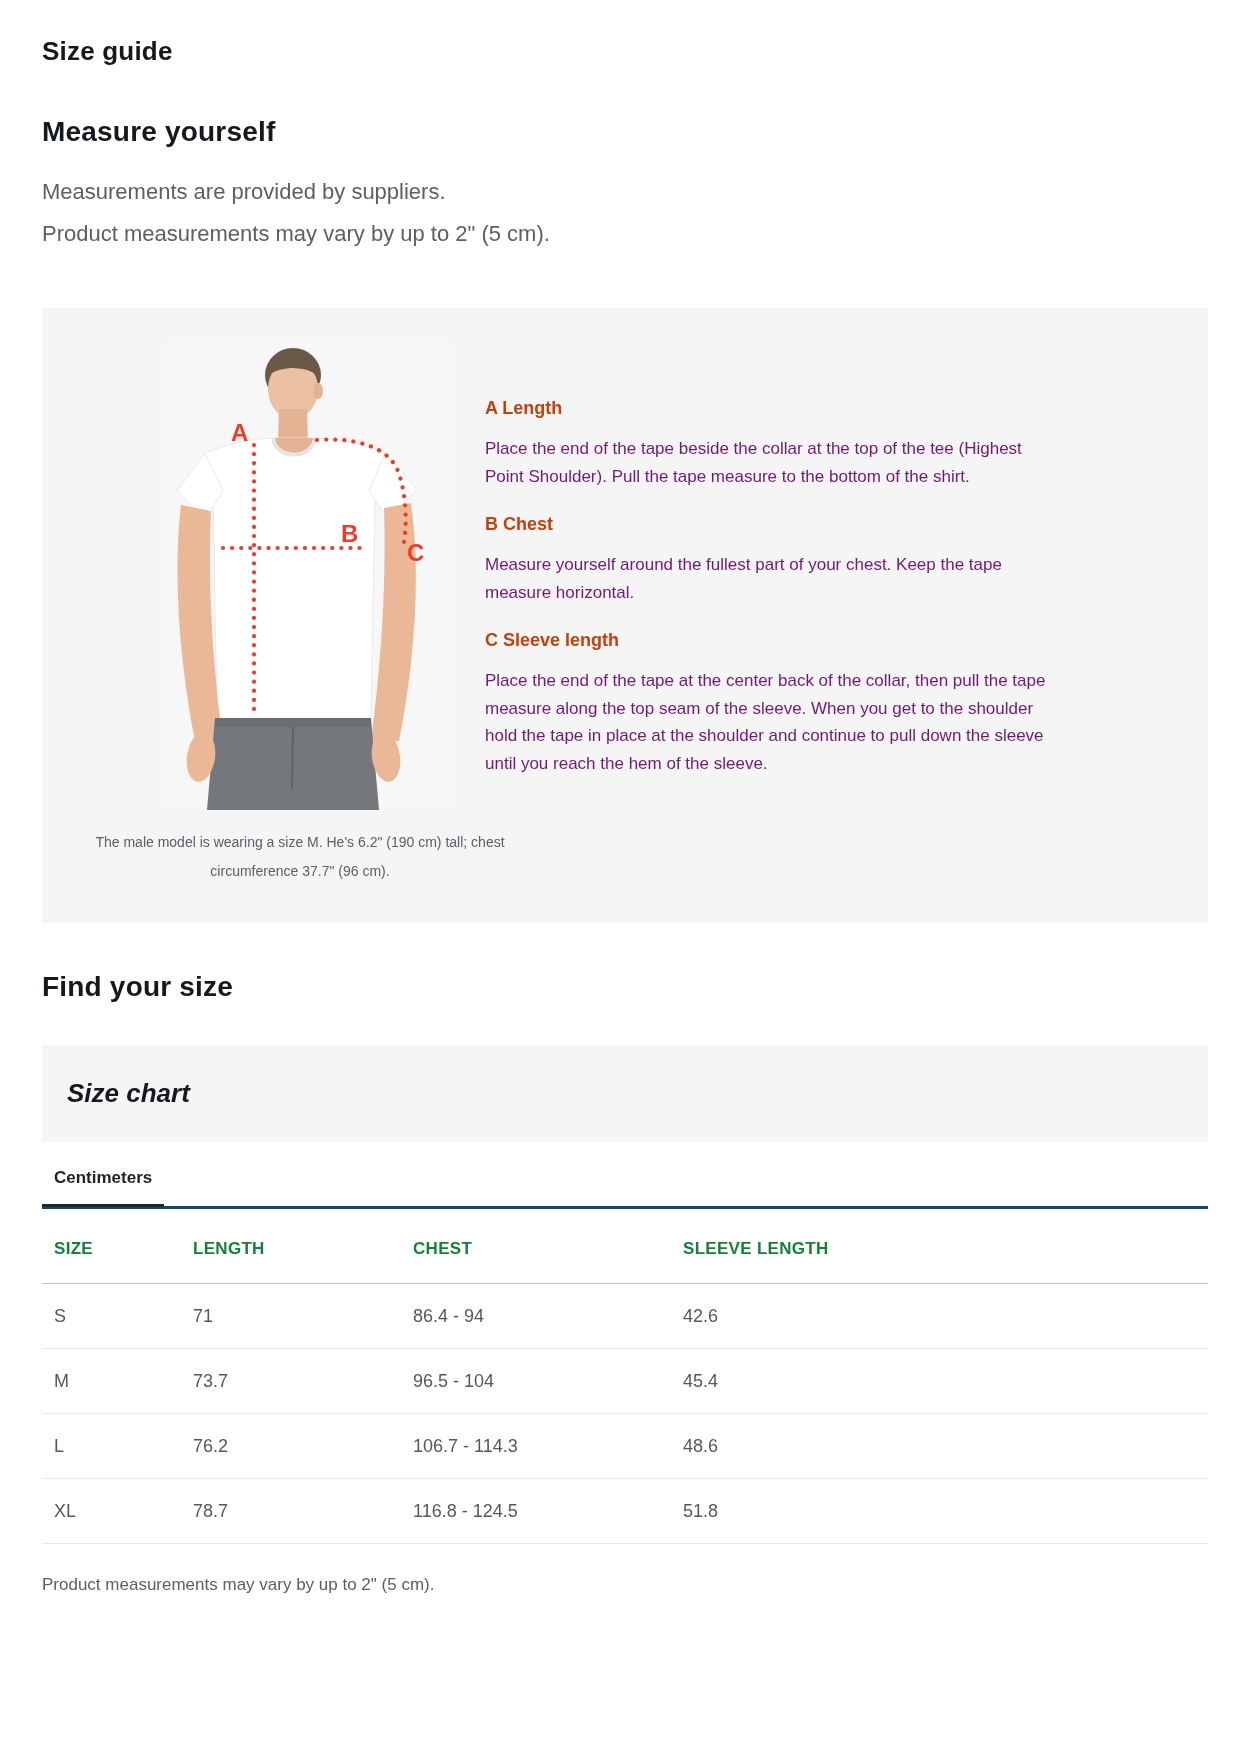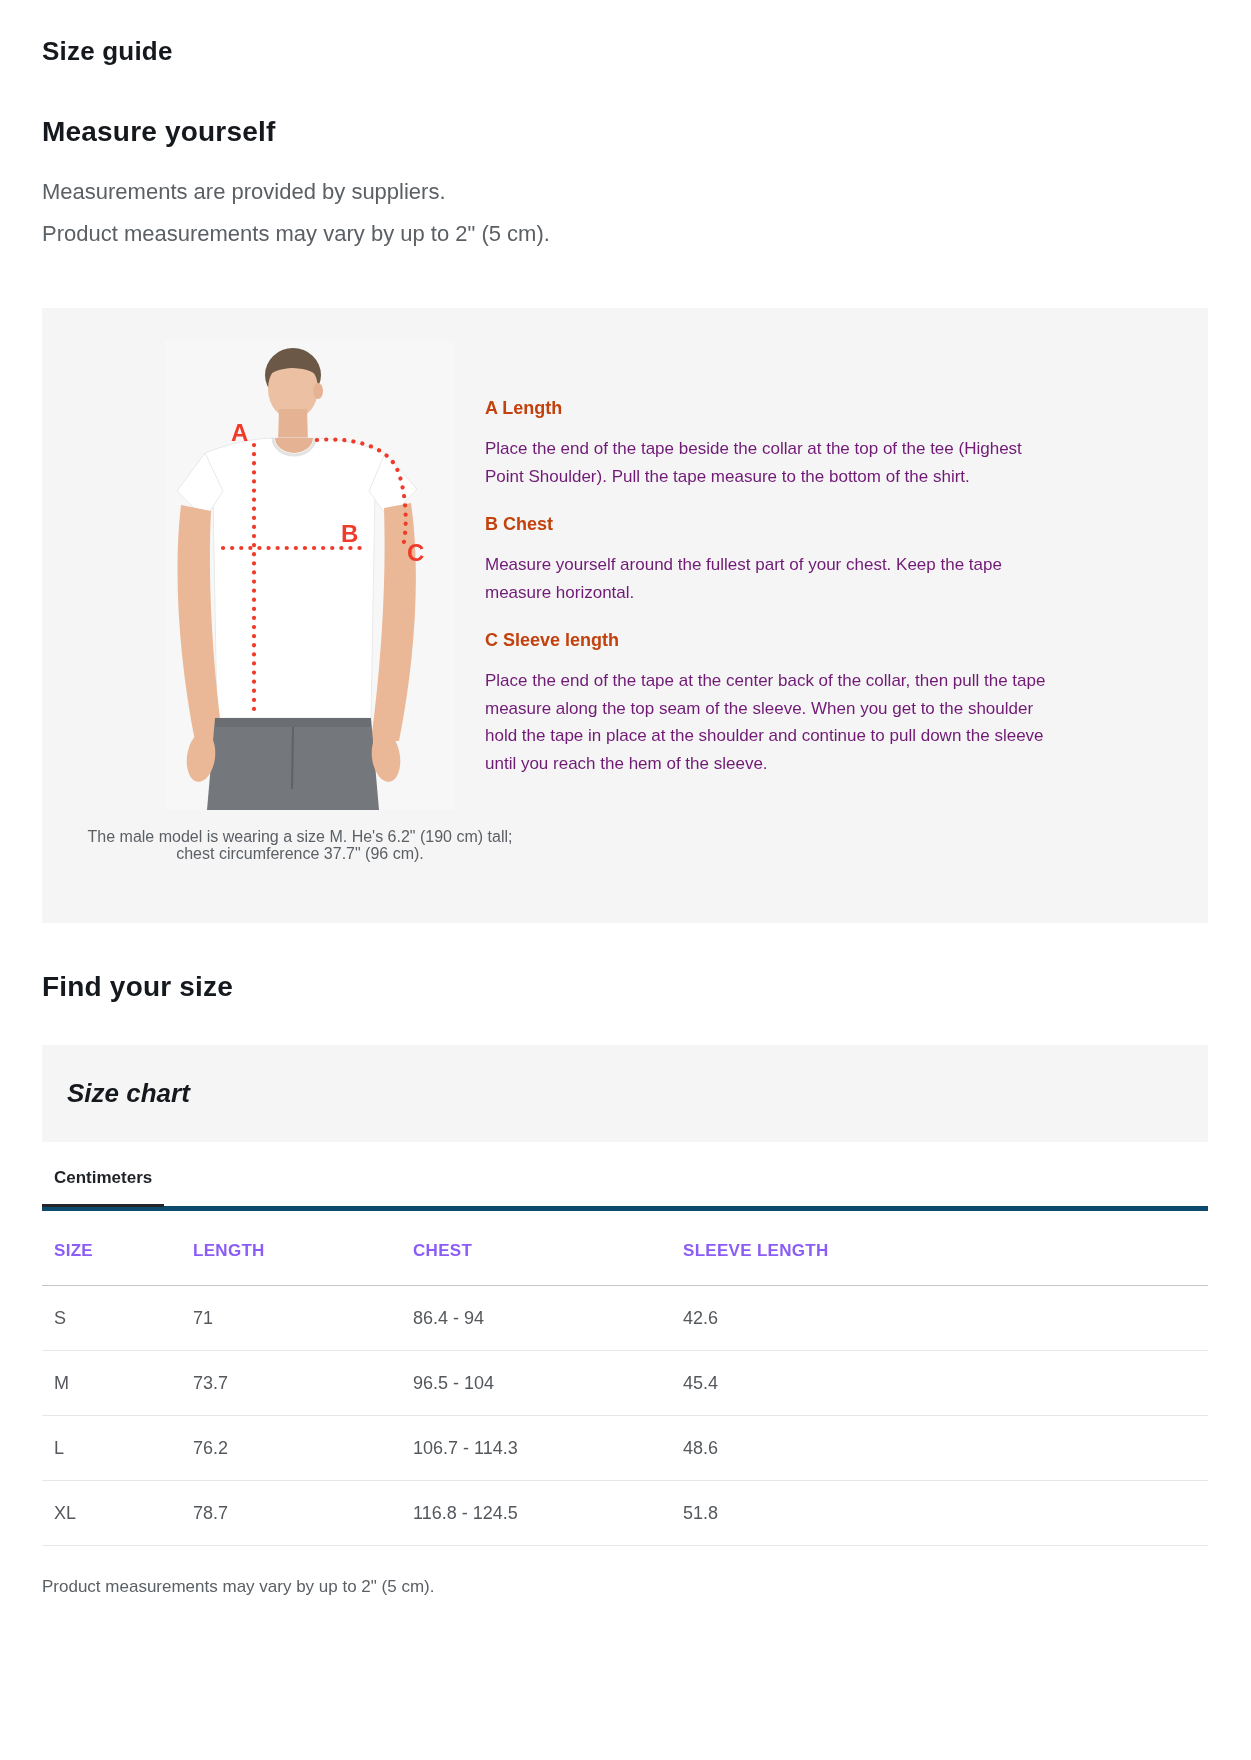--- a/index.html
+++ b/index.html
@@ -27,21 +27,21 @@
     width:1166px;
     height:615px;
     background:#f5f5f6;
   }
   .model-photo {
     position:absolute; left:123px; top:33px;
     width:290px; height:469px;
   }
   .model-caption {
     position:absolute; left:33px; top:520px; width:450px;
-    text-align:center; font-size:16px; line-height:17px; color:#5b6065;
+    text-align:center; font-size:14px; line-height:29px; color:#5b6065;
   }
   .instructions {
     position:absolute; left:443px; top:90px; width:577px;
   }
   .instructions h3 {
     font-size:18px; font-weight:700; color:#c2410c; line-height:21px;
     margin-bottom:16px;
   }
   .instructions p {
     font-size:17px; color:#701a75; line-height:27.5px; margin-bottom:24px;
@@ -51,35 +51,35 @@
   
   .h2.find { margin-top:48px; }
 
   .size-chart { margin-top:42px; width:1166px; }
   .chart-header {
     height:97px; background:#f5f5f6;
     display:flex; align-items:center; padding-left:25px;font-style:italic;
   }
   .chart-header .title { font-size:26px; font-weight:700; color:#15191d; }
 
-  .tabs { border-bottom:5px solid #0c4a6e; }
+  .tabs { border-bottom:3px solid #0c4a6e; }
   .tab {
     display:inline-block;
     background:none; border:none; cursor:pointer;
     font-family:inherit;
     font-size:17px; font-weight:700; color:#1f2327;
     padding:26px 12px 16px 12px;
     border-bottom:3px solid #232629;
     margin-bottom:-1px;
   }
 
   table { width:100%; border-collapse:collapse; table-layout:fixed; }
   col.c0 { width:139px; } col.c1 { width:220px; } col.c2 { width:270px; } col.c3 { width:auto; }
   th {
-    text-align:left; font-size:17px; font-weight:700; color:#8b5cf6;
+    text-align:left; font-size:17px; font-weight:700; color:#15803d;
     letter-spacing:.3px;
     padding:30px 0 24px 12px;
     border-bottom:1px solid #c3c5c7;
   }
   td {
     text-align:left; font-size:18px; color:#54585c;
     padding:22px 0 21px 12px;
     border-bottom:1px solid #e7e7e8;
   }
 

